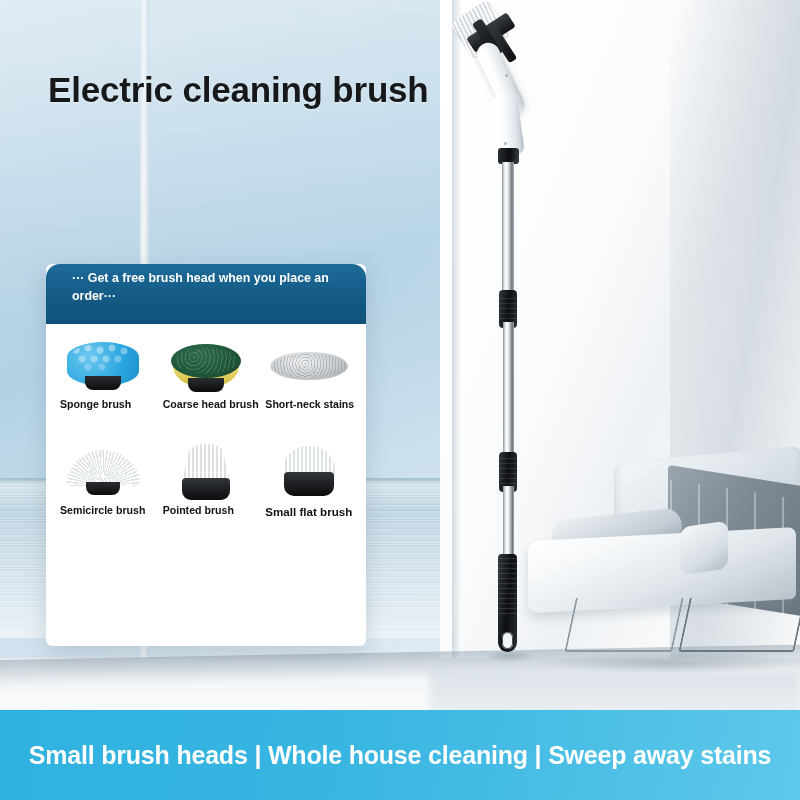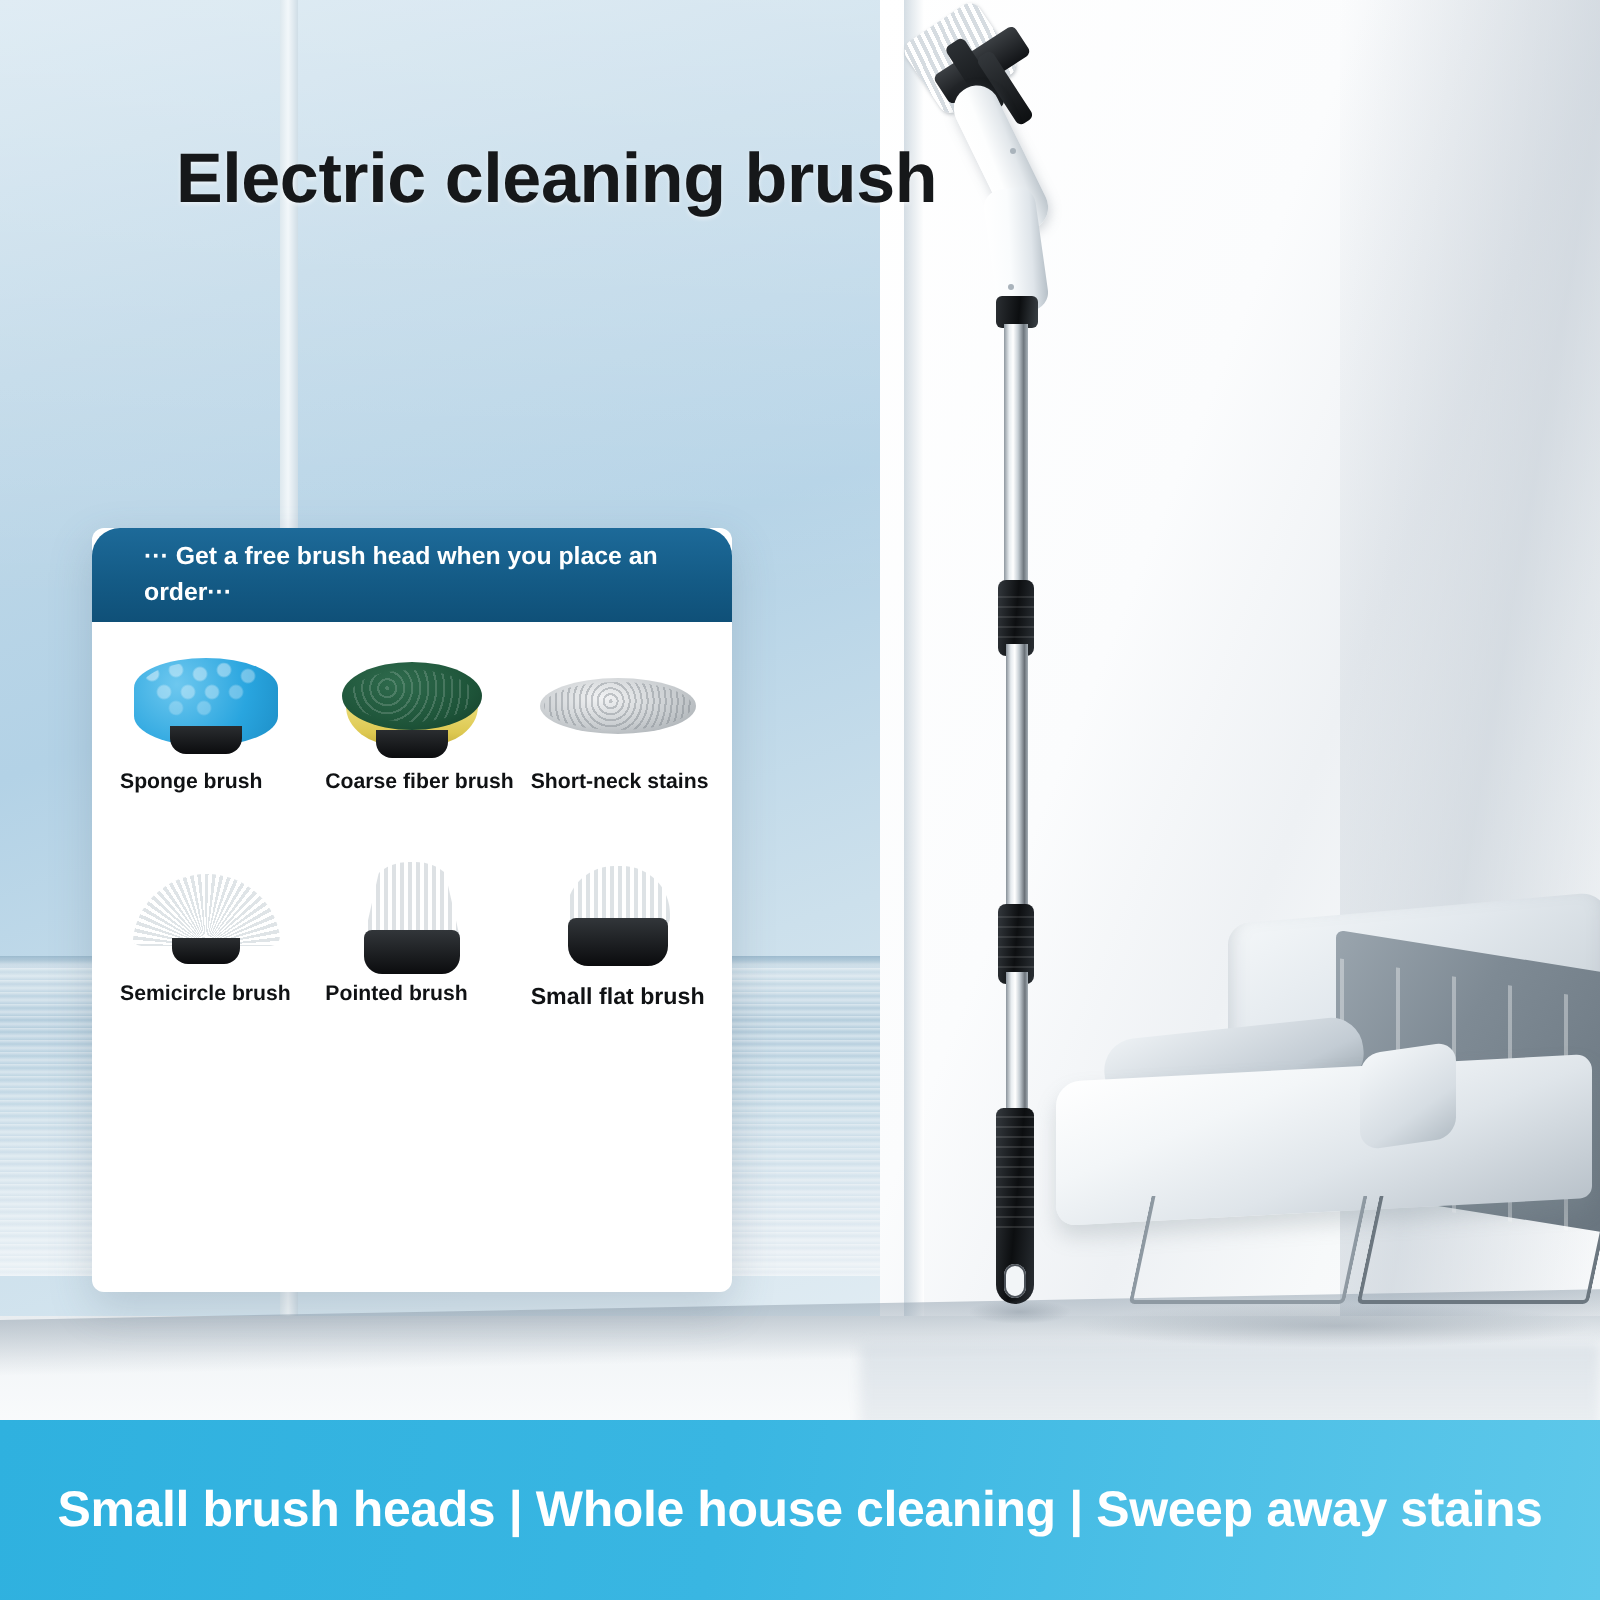--- a/index.html
+++ b/index.html
@@ -190,36 +190,35 @@
   .p-shadow{
     position:absolute;left:52px;top:648px;width:52px;height:12px;border-radius:50%;
     background:radial-gradient(ellipse at center,rgba(120,133,145,.40),rgba(120,133,145,0) 70%);
   }
 
   
   .headline{
     position:absolute;left:48px;top:70px;
     font-size:35px;font-weight:700;color:#16181a;letter-spacing:-.2px;
     text-shadow:0 1px 2px rgba(255,255,255,.55);
-    margin-left:40px;
   }
   .subline{
     position:absolute;left:55px;top:182px;
     font-size:16px;font-weight:700;color:#1b1d20;
   }
 
   
   .card{
     position:absolute;left:46px;top:264px;width:320px;height:382px;
     background:#ffffff;border-radius:6px;
     box-shadow:0 8px 22px rgba(80,100,120,.22);
     overflow:hidden;
   }
   .card-header{
-    position:relative;height:47px;
+    position:relative;height:60px;
     background:linear-gradient(180deg,#1d6a99 0%,#145b86 55%,#0f5078 100%);
     border-radius:14px 14px 0 0;
   }
   .card-header .ch-text{
     position:absolute;left:26px;top:6px;right:8px;
     color:#ffffff;font-size:12.4px;font-weight:700;line-height:1.45;
   }
   .grid{
     position:relative;padding:10px 6px 6px 6px;
     display:grid;grid-template-columns:repeat(3,1fr);
@@ -411,21 +410,21 @@
         </div>
         <div class="cap">Sponge brush</div>
       </div>
 
       <div class="cell">
         <div class="art">
           <div class="disc fiber-yellow"></div>
           <div class="disc fiber-green"></div>
           <div class="base-black" style="top:44px"></div>
         </div>
-        <div class="cap">Coarse fiber brush</div>
+        <div class="cap">Coarse head brush</div>
       </div>
 
 
 
       <div class="cell">
         <div class="art">
           <div class="disc shortneck-top"></div>
         </div>
         <div class="cap">Short-neck stains</div>
       </div>

